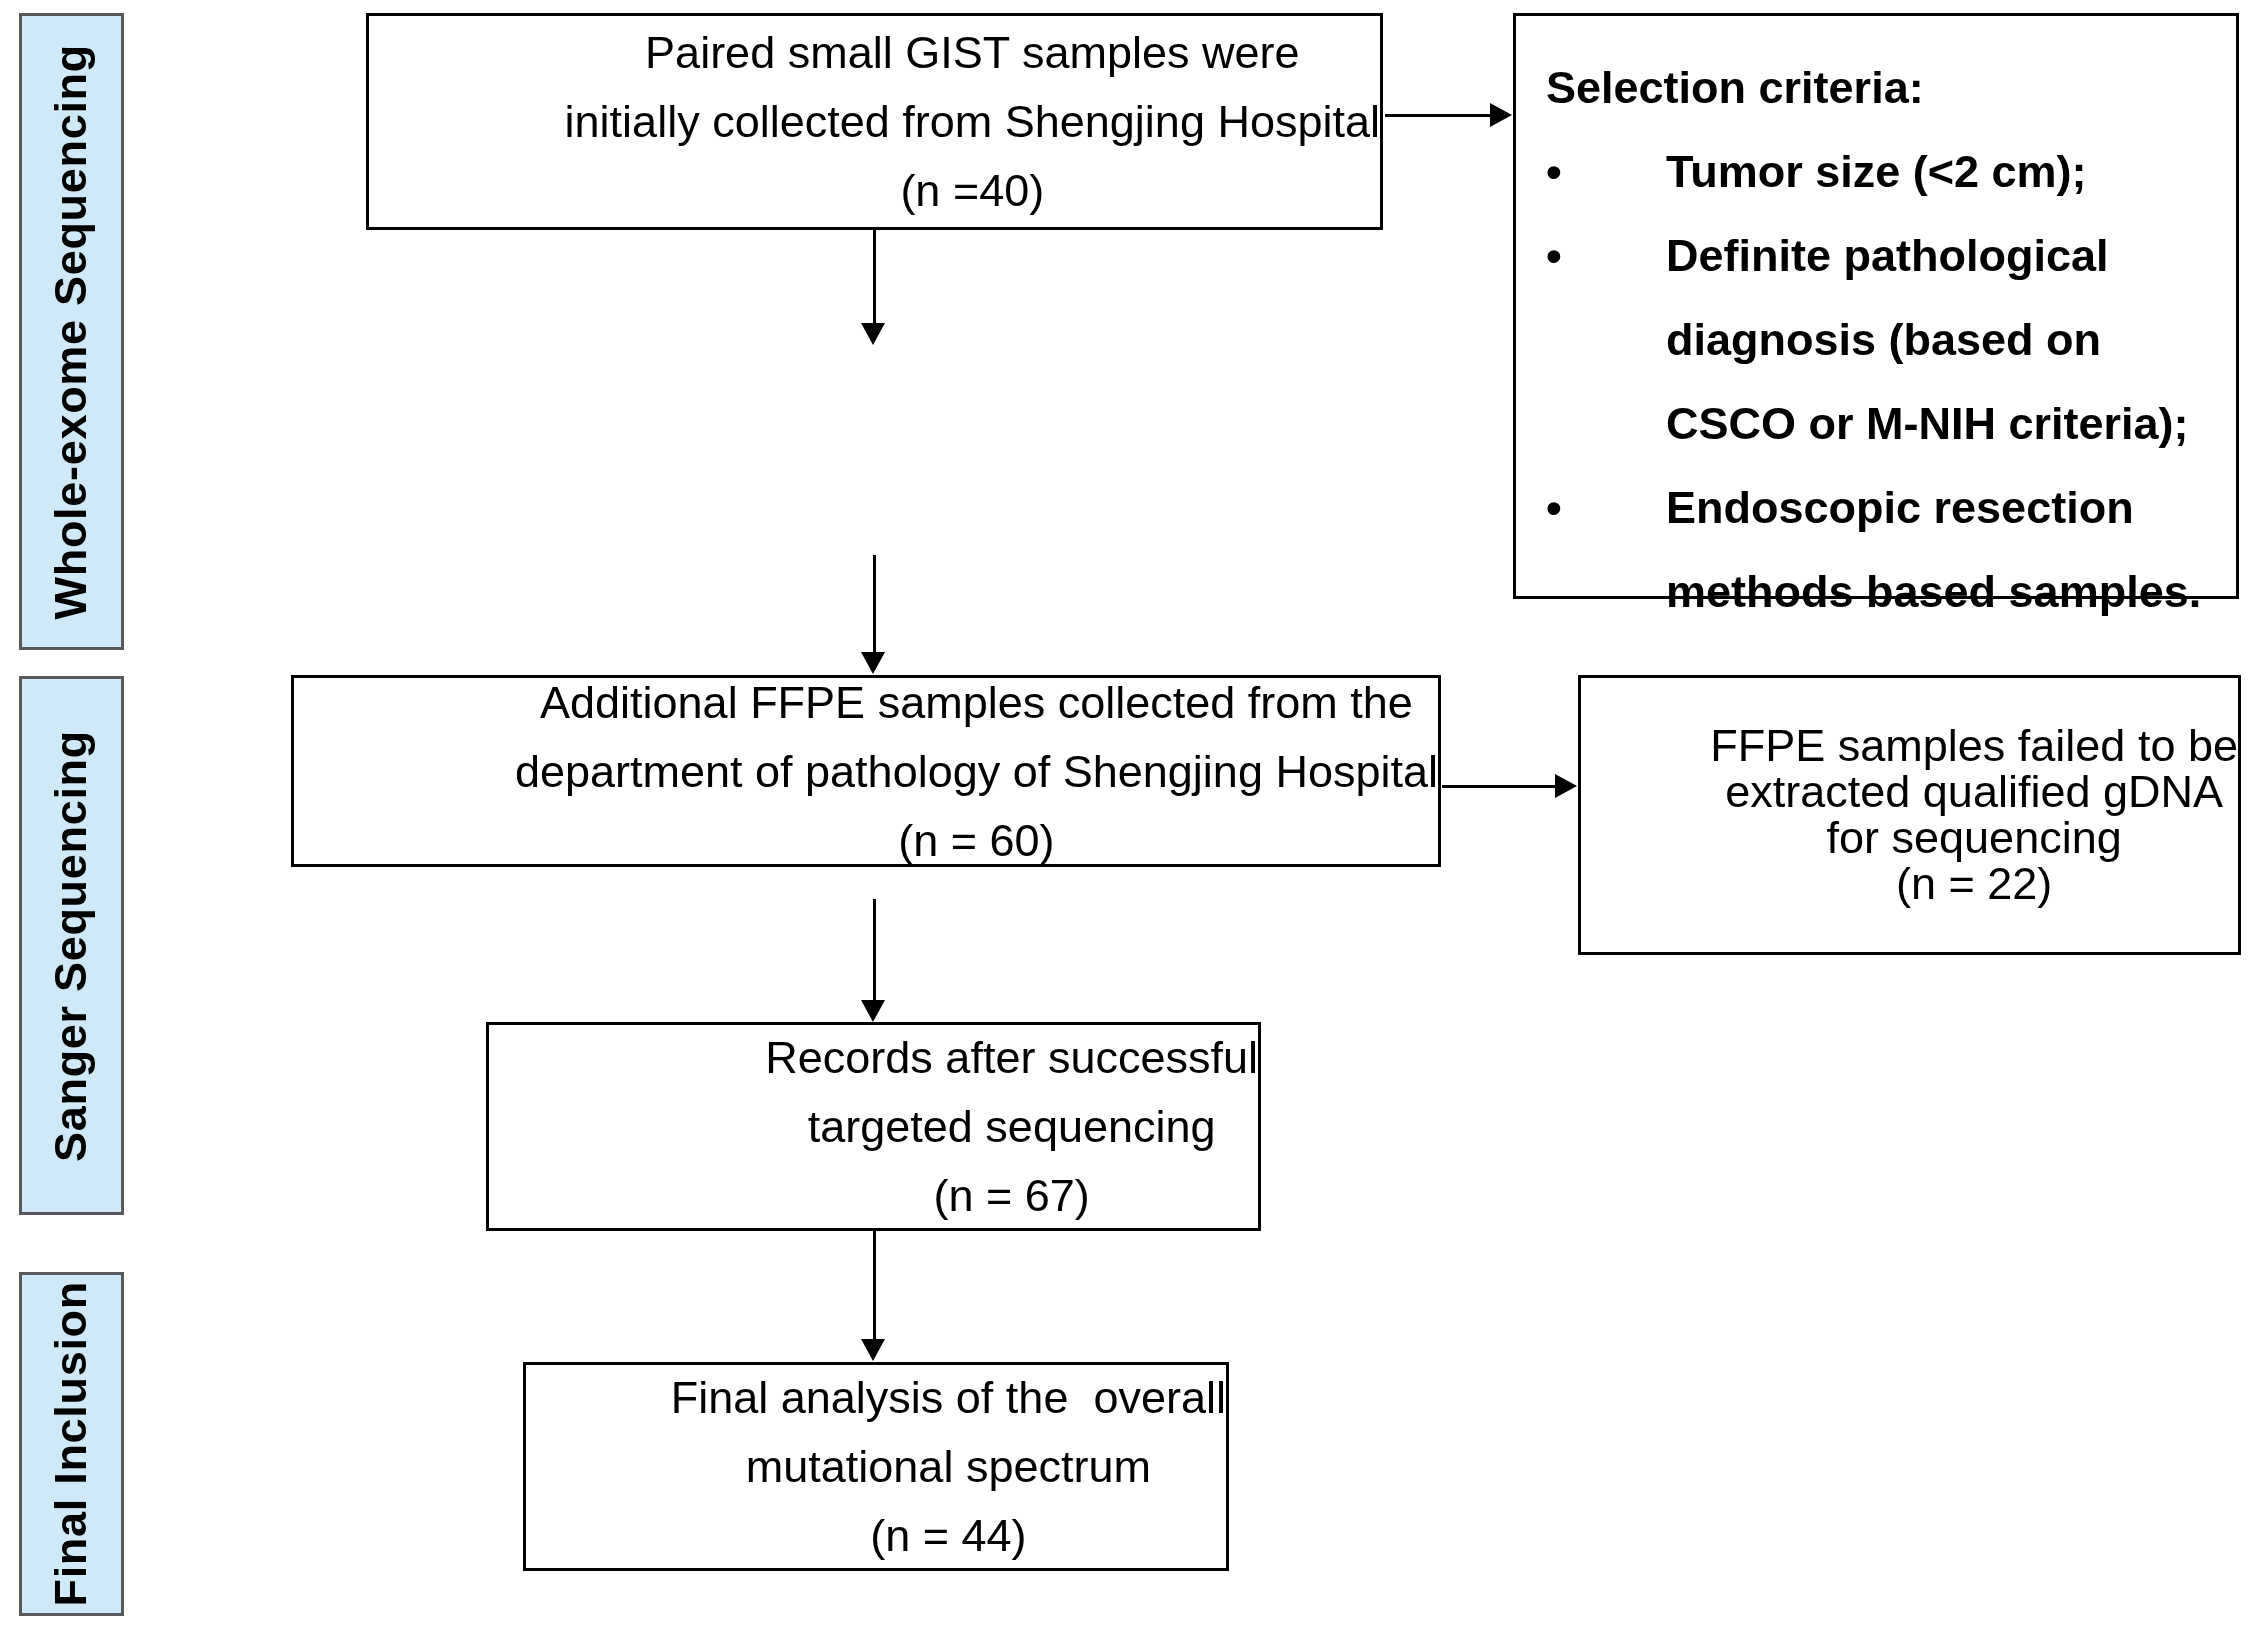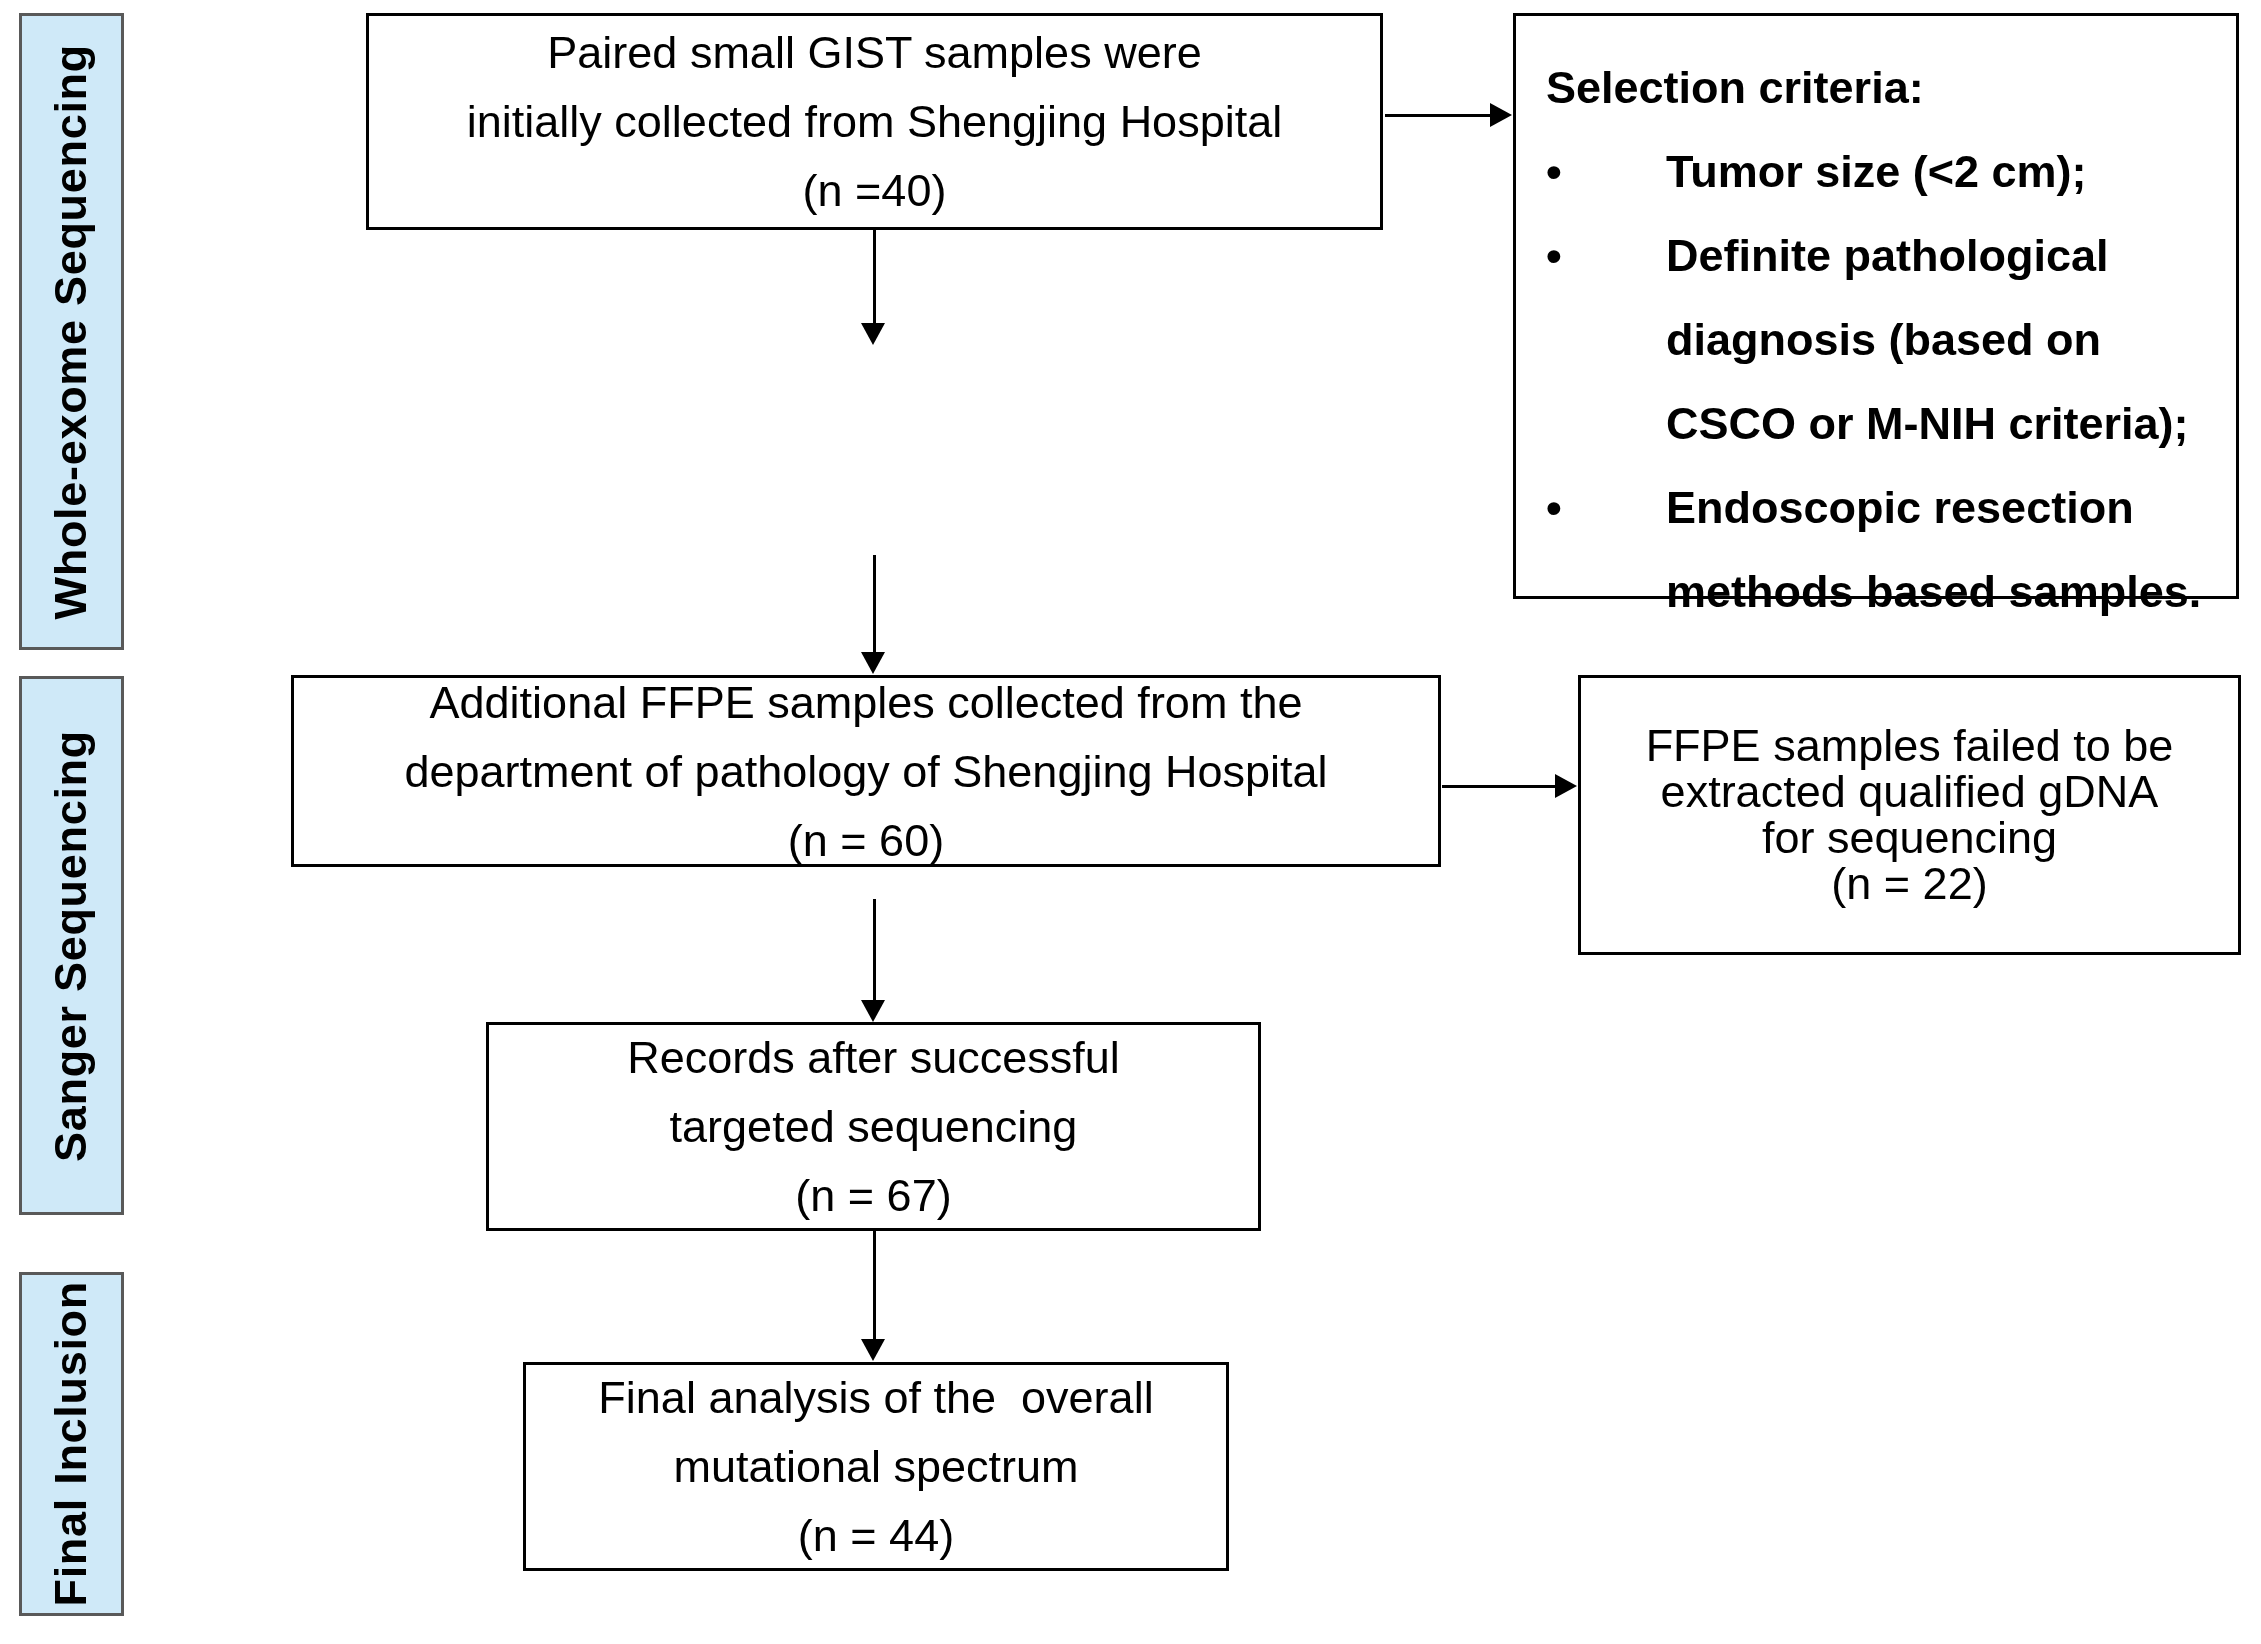--- a/index.html
+++ b/index.html
@@ -15,21 +15,21 @@
     display:flex;align-items:center;justify-content:center;
     box-sizing:border-box;
   }
   .stage .vtext{
     writing-mode:vertical-rl;transform:rotate(180deg);
     font-weight:bold;font-size:45px;white-space:nowrap;letter-spacing:0.7px;
   }
   
   .fbox{
     position:absolute;background:#ffffff;border:3px solid #000;
-    display:flex;align-items:center;justify-content:center;
+    display:flex;align-items:center;justify-content:flex-end;
     text-align:center;box-sizing:border-box;
   }
   .fbox .t{white-space:pre-wrap;font-size:45px;line-height:69px;}
   .fbox.failed .t{line-height:46px;}
   
   .sel{
     position:absolute;background:#ffffff;border:3px solid #000;
     box-sizing:border-box;font-size:45px;line-height:84px;
     padding:30px 15px 0 30px;text-align:left;
   }

